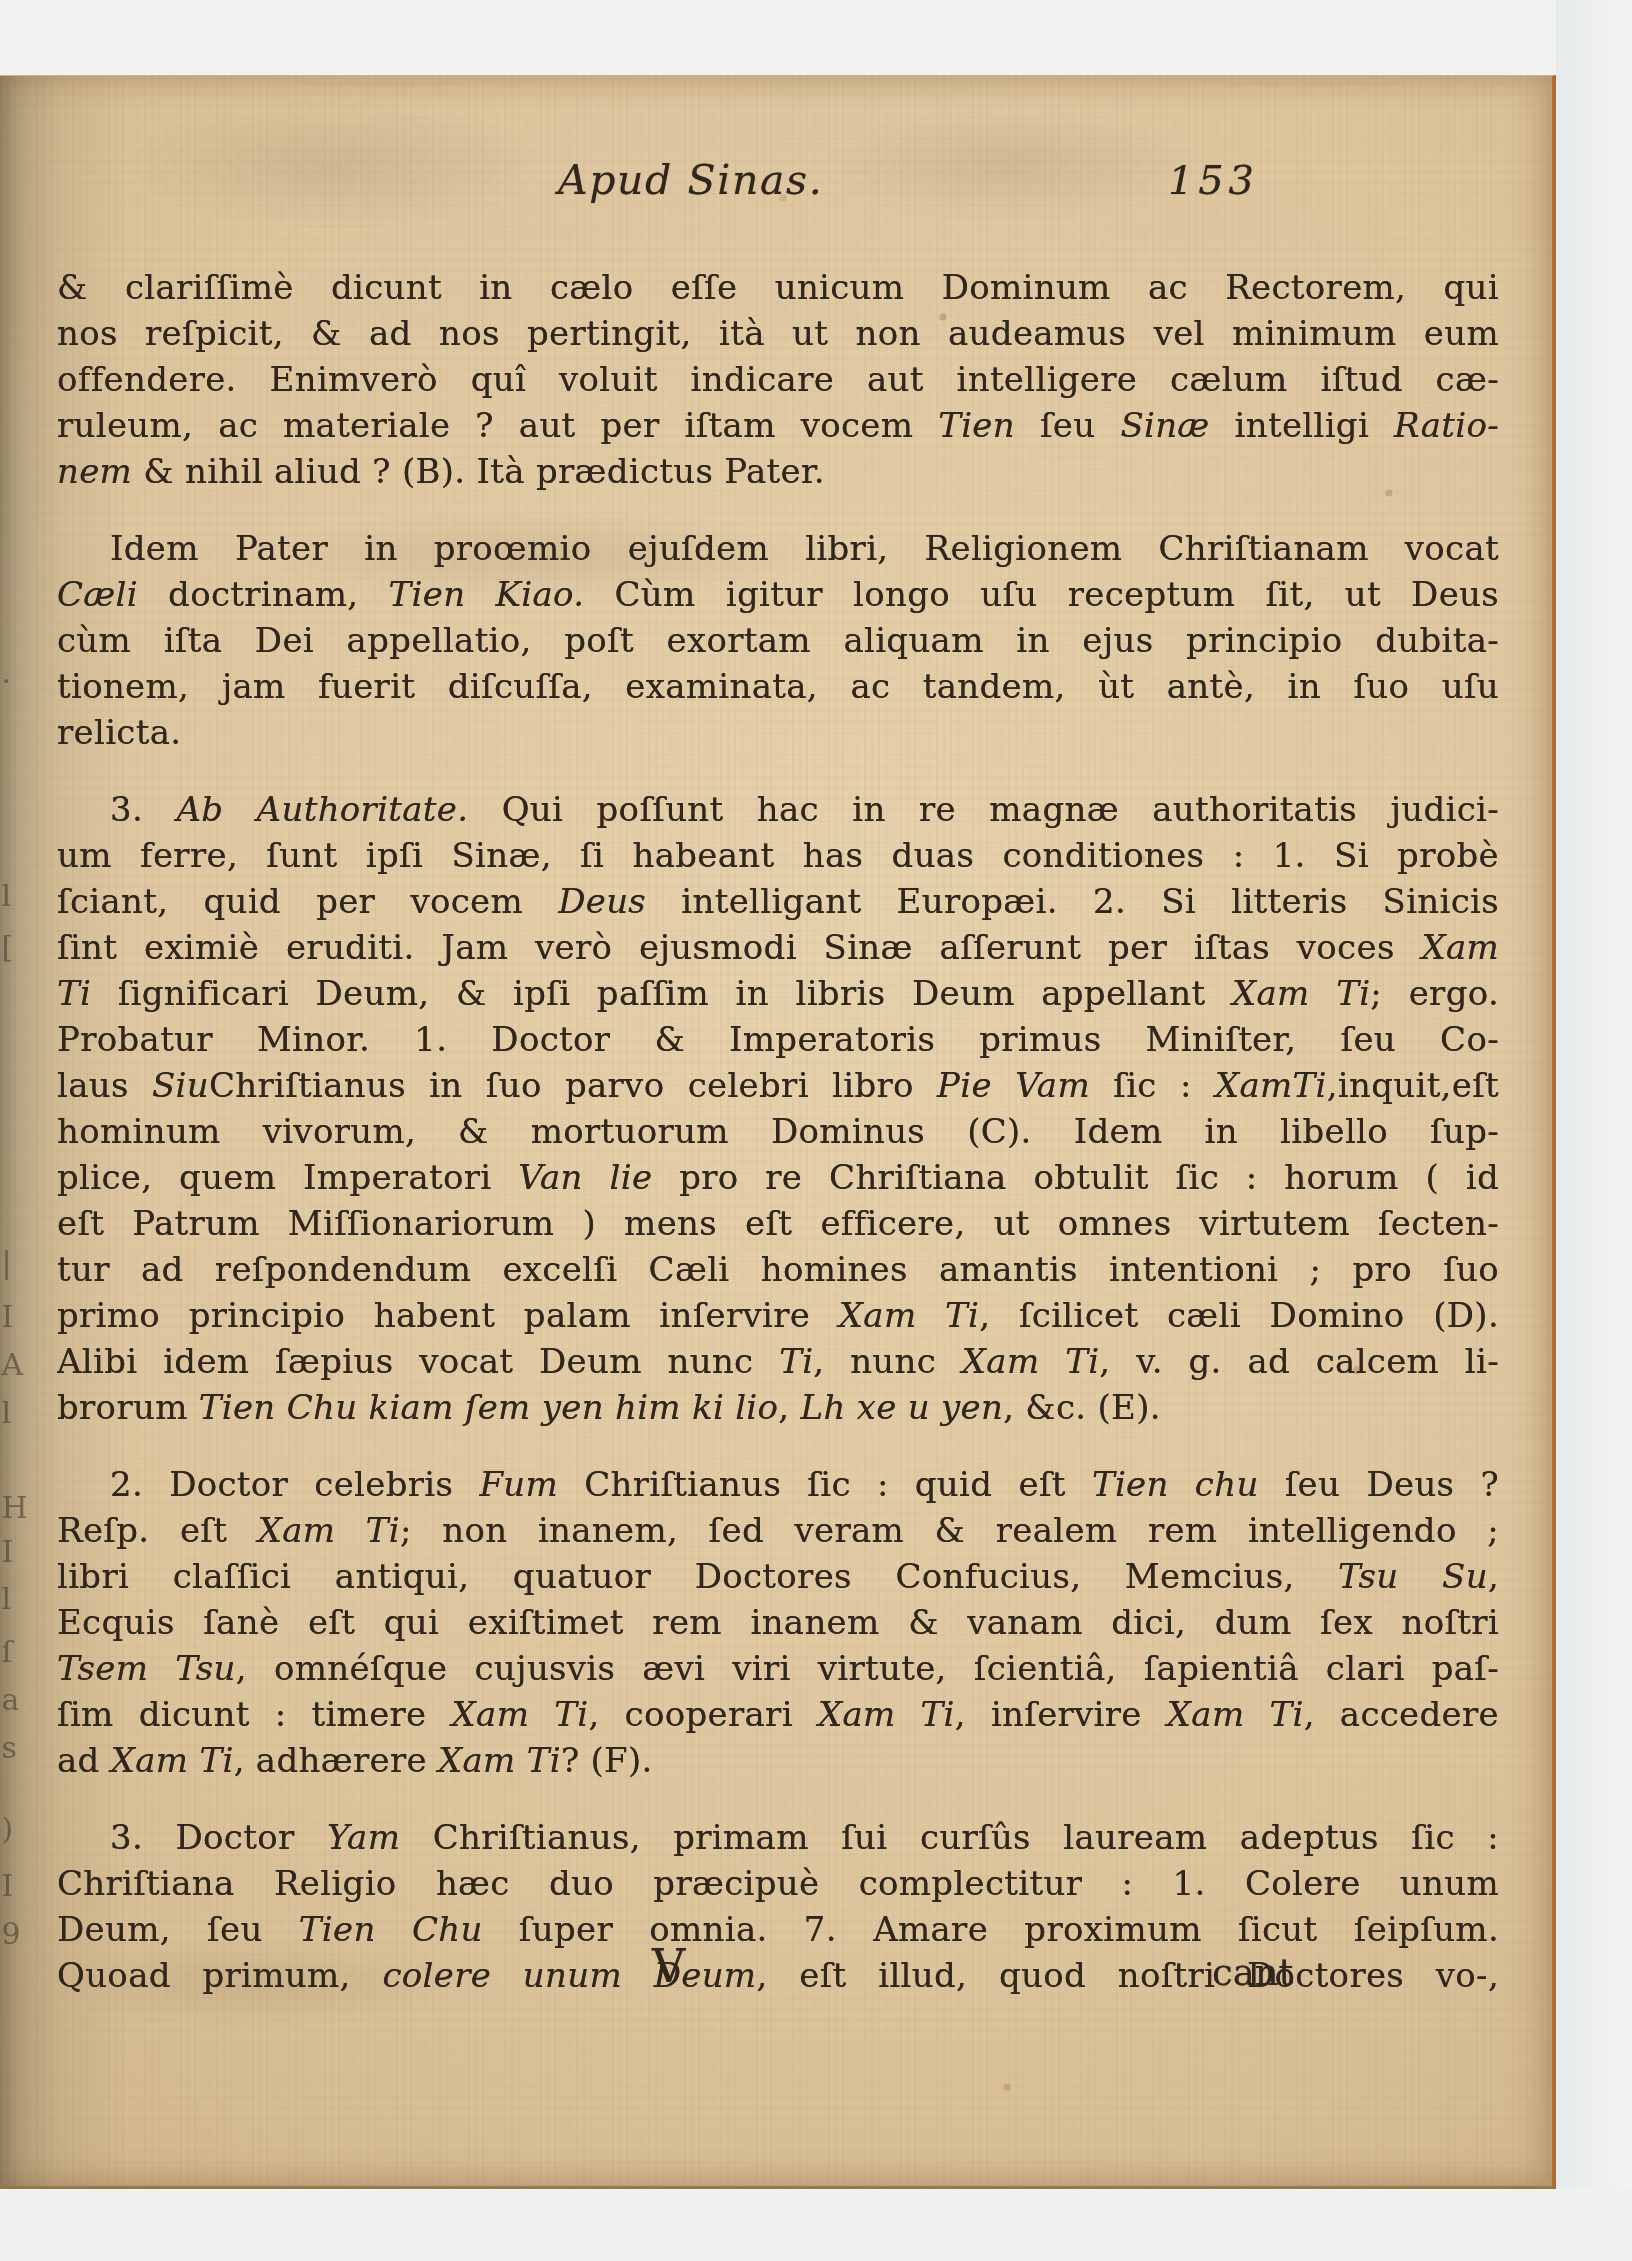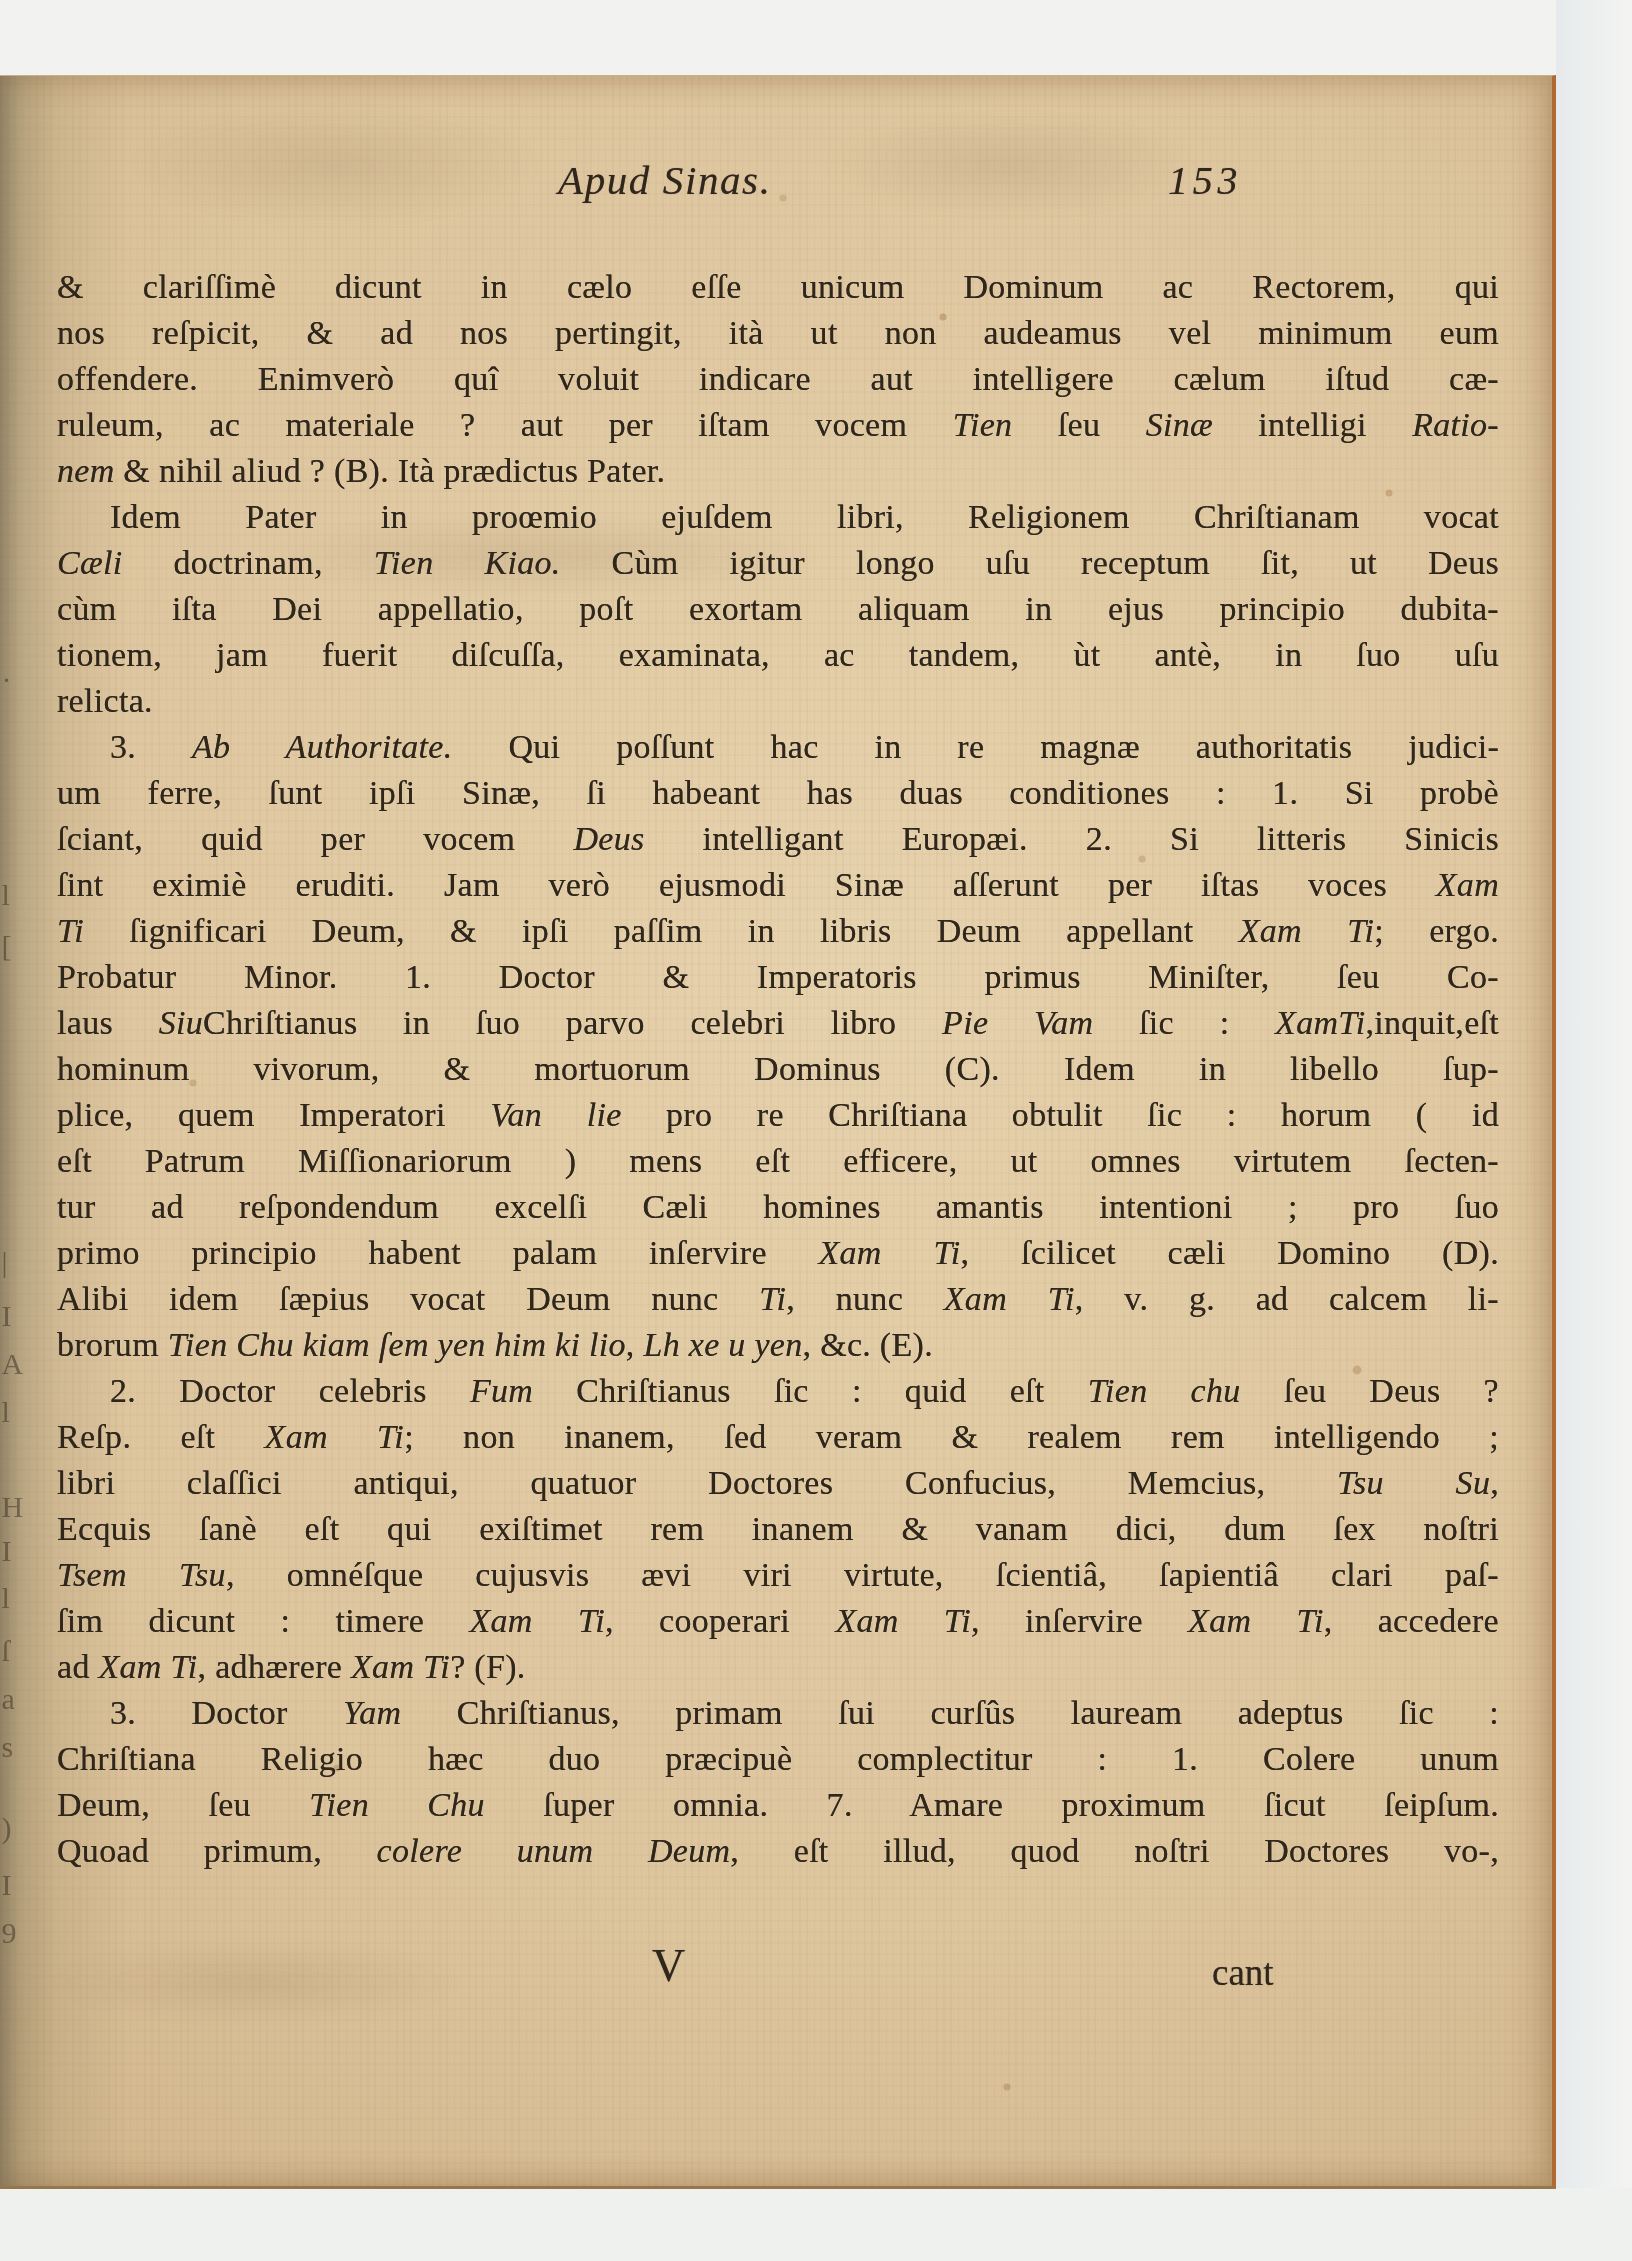--- a/index.html
+++ b/index.html
@@ -6,21 +6,21 @@
   .photo{position:relative;width:1633px;height:2261px;overflow:hidden;
          background:linear-gradient(180deg,#f2f3f1 0 75px,#eef0ee 75px);
          font-family:"DejaVu Serif","Liberation Serif",serif;}
   .backdrop-right{position:absolute;top:0;right:0;width:77px;height:100%;
          background:linear-gradient(90deg,#e7eaec,#f3f4f2);}
   .backdrop-bottom{position:absolute;left:0;top:2188px;width:100%;height:73px;background:#eff1ee;}
   .page{position:absolute;left:0;top:75px;width:1552px;height:2110px;
         background:radial-gradient(120% 95% at 55% 42%, #e6d2ad 0%, #ddc59e 48%, #cdb084 88%, #c3a67b 100%);
         border-right:4px solid #b06a33;border-bottom:3.2px solid #96774c;border-top:0.8px solid #c9b08a;
         box-shadow:inset -17.5px 0 30px rgba(140,100,60,.22), inset 0 11px 21px rgba(150,112,72,.18),
-                   inset 0 -12.8px 24px rgba(140,104,66,.20);font-family:Liberation Serif, serif;}
+                   inset 0 -12.8px 24px rgba(140,104,66,.20);}
   .laid{position:absolute;inset:0;pointer-events:none;
         background:repeating-linear-gradient(90deg, rgba(120,92,56,.05) 0 1.6px, rgba(0,0,0,0) 1.6px 7.2px),
                    repeating-linear-gradient(0deg, rgba(120,92,56,.03) 0 1.6px, rgba(0,0,0,0) 1.6px 11px);}
   .gutter{position:absolute;left:0;top:0;bottom:0;width:128px;pointer-events:none;
         background:linear-gradient(90deg, rgba(88,84,66,.48) 0px, rgba(104,96,70,.30) 21px,
                    rgba(128,114,80,.14) 57px, rgba(0,0,0,0) 128px);}
   .blob{position:absolute;pointer-events:none;filter:blur(5.6px);
         background:radial-gradient(closest-side, rgba(110,84,52,.12), rgba(0,0,0,0));}
   .specks{position:absolute;left:0;top:0;width:4px;height:4px;border-radius:50%;background:rgba(0,0,0,0);
         box-shadow:941px 239px 0 1.6px rgba(150,100,50,.35),1387px 415px 0 1.6px rgba(146,96,46,.30),
@@ -28,21 +28,21 @@
                    1355px 1292px 0 2.4px rgba(150,104,52,.30),335px 1690px 0 1.6px rgba(140,96,48,.28),
                    1005px 2009px 0 1.6px rgba(146,100,52,.30),781px 120px 0 1.6px rgba(140,96,48,.22);}
   .running-title{position:absolute;left:558px;top:80px;font-style:italic;font-size:41px;
         letter-spacing:1.6px;color:#2f261c;text-shadow:0 0 0.8px rgba(47,38,28,.6);}
   .page-num{position:absolute;left:1158px;top:81px;font-style:italic;font-size:40px;
         letter-spacing:4.8px;color:#2f261c;text-shadow:0 0 0.8px rgba(47,38,28,.6);margin-left:10px;}
   .text-body{position:absolute;left:57px;top:188px;width:1442px;color:#2f261c;
         font-size:34px;text-shadow:0 0 0.5px rgba(47,38,28,.75);letter-spacing:0.3px;}
   .line{height:46px;line-height:46px;overflow:hidden;text-align:justify;text-justify:inter-word;}
   .line.j{text-align-last:justify;}
-  .line.ind{text-indent:53px;}
+  .line.ind{text-indent:53px;margin-top:31px;}
   .it{font-style:italic;}
   .signature{position:absolute;left:652px;top:1863px;font-size:46px;color:#2f261c;
         text-shadow:0 0 0.8px rgba(47,38,28,.6);}
   .catchword{position:absolute;left:1212px;top:1875px;font-size:37px;color:#2f261c;
         text-shadow:0 0 0.8px rgba(47,38,28,.6);}
   .marginalia{position:absolute;left:0;top:0;}
   .mglyph{position:absolute;left:1.6px;font-size:30px;color:rgba(62,52,38,.55);}
 </style>
 </head>
 <body>

